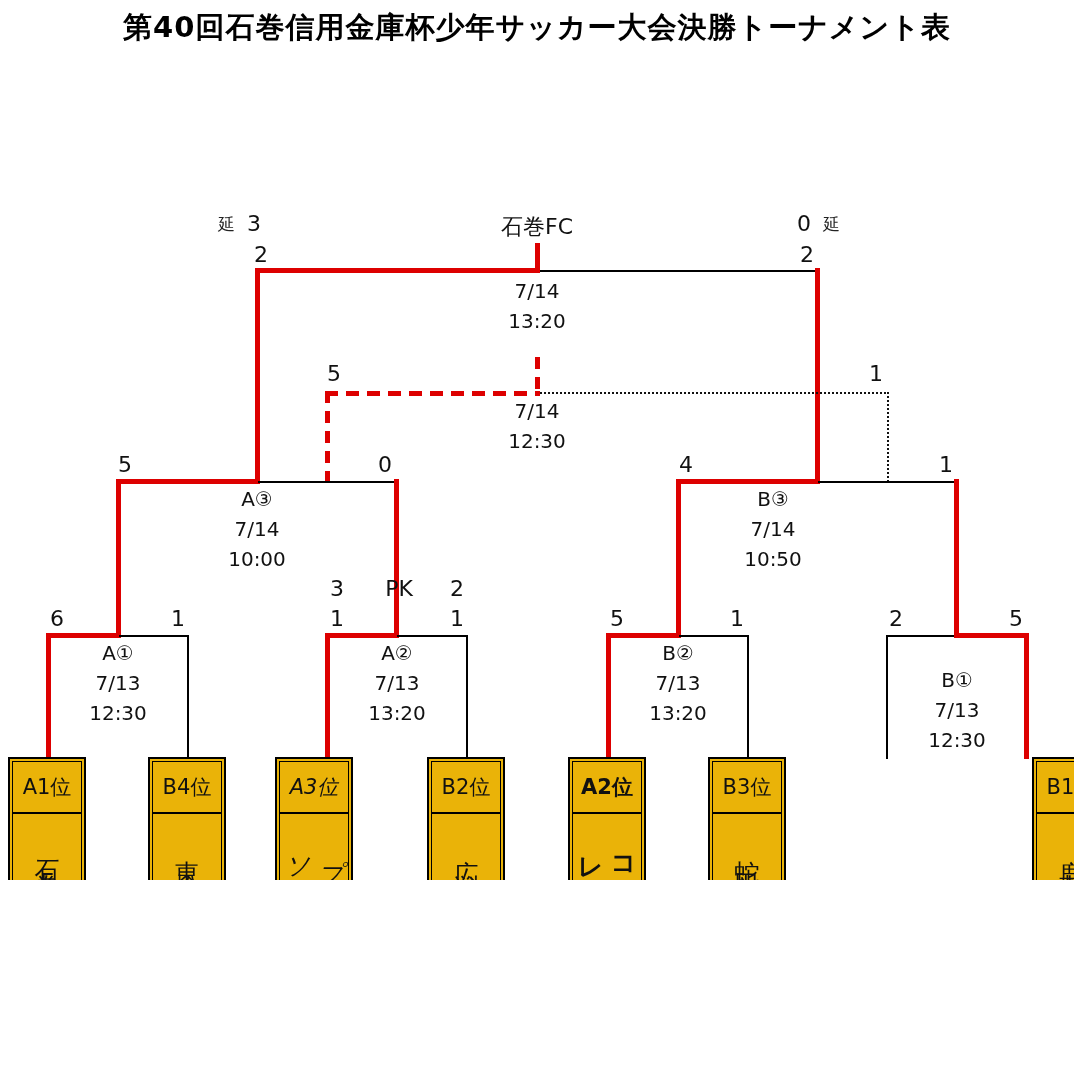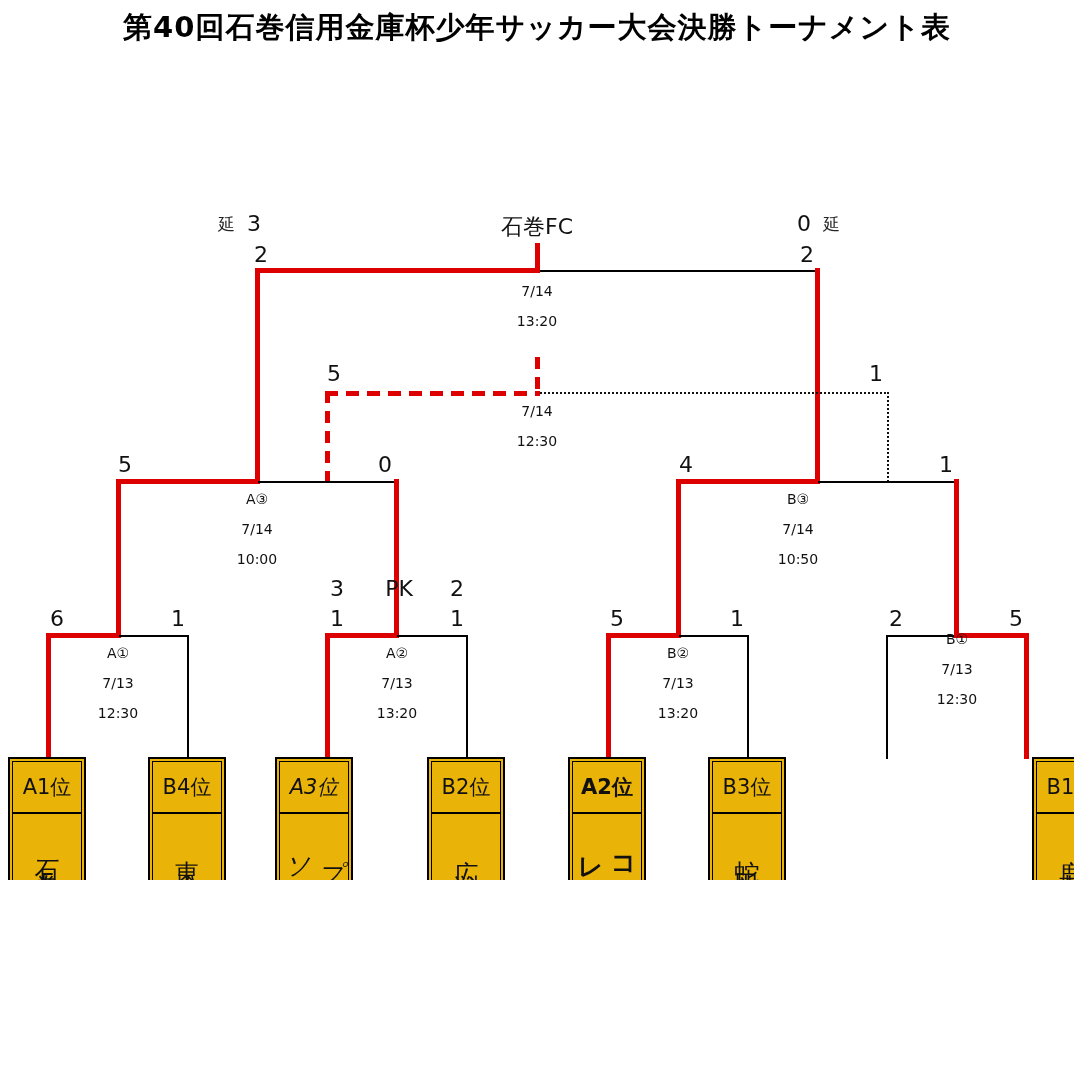--- a/index.html
+++ b/index.html
@@ -20,21 +20,21 @@
   .dash-v { background:repeating-linear-gradient(180deg,#dd0000 0 12px,transparent 12px 20px); }
   .dot-h  { background:repeating-linear-gradient(90deg,#111 0 2px,transparent 2px 4px); }
   .dot-v  { background:repeating-linear-gradient(180deg,#111 0 2px,transparent 2px 4px); }
   
   .score { position:absolute; font-size:22px; line-height:24px; transform:translateX(-50%); white-space:nowrap; }
   .ext   { font-size:17px; color:#222; }
   .pair  { position:absolute; display:flex; align-items:flex-end; gap:12px; white-space:nowrap; }
   .pair span { line-height:24px; }
   .num   { font-size:22px; }
   .minfo { position:absolute; transform:translateX(-50%); text-align:center;
-           font-size:14px; line-height:30px; white-space:nowrap; }
+           font-size:20px; line-height:30px; white-space:nowrap; }
   .champ { position:absolute; transform:translateX(-50%); font-size:22px; white-space:nowrap; }
   
   .team-box { position:absolute; top:757px; width:78px; height:303px;
               border:2px solid #000; background:#eab308; box-sizing:border-box; }
   .team-inner { position:absolute; left:2px; right:2px; top:2px; bottom:2px;
                 border:1px solid #000; display:flex; flex-direction:column; align-items:center; }
   .team-seed { width:100%; height:52px; border-bottom:2px solid #000; box-sizing:border-box;
                display:flex; align-items:center; justify-content:center; font-size:21px; }
   .team-name { flex:1; writing-mode:vertical-rl; text-orientation:upright;
                font-size:25px; letter-spacing:14px; padding-top:26px; }
@@ -113,21 +113,21 @@
 
   <div class="score" style="left:125px;top:453px;">5</div>
   <div class="score" style="left:385px;top:453px;">0</div>
   <div class="minfo" style="left:257px;top:484px;text-align:center;">
     <div>A③</div>
     <div>7/14</div>
     <div>10:00</div>
   </div>
   <div class="score" style="left:686px;top:453px;">4</div>
   <div class="score" style="left:946px;top:453px;">1</div>
-  <div class="minfo" style="left:798px;top:484px;">
+  <div class="minfo" style="left:773px;top:484px;">
     <div>B③</div>
     <div>7/14</div>
     <div>10:50</div>
   </div>
 
   <div class="score" style="left:57px;top:607px;">6</div>
   <div class="score" style="left:178px;top:607px;">1</div>
   <div class="minfo" style="left:118px;top:638px;">
     <div>A①</div>
     <div>7/13</div>
@@ -148,21 +148,21 @@
   <div class="score" style="left:617px;top:607px;">5</div>
   <div class="score" style="left:737px;top:607px;">1</div>
   <div class="minfo" style="left:678px;top:638px;">
     <div>B②</div>
     <div>7/13</div>
     <div>13:20</div>
   </div>
 
   <div class="score" style="left:896px;top:607px;">2</div>
   <div class="score" style="left:1016px;top:607px;">5</div>
-  <div class="minfo" style="left:957px;top:624px;">
+  <div class="minfo" style="left:957px;top:665px;">
     <div>B①</div>
     <div>7/13</div>
     <div>12:30</div>
   </div>
 
   <div class="team-box" style="left:8px;">
     <div class="team-inner">
       <div class="team-seed">A1位</div>
       <div class="team-name">石巻FC</div>
     </div>

